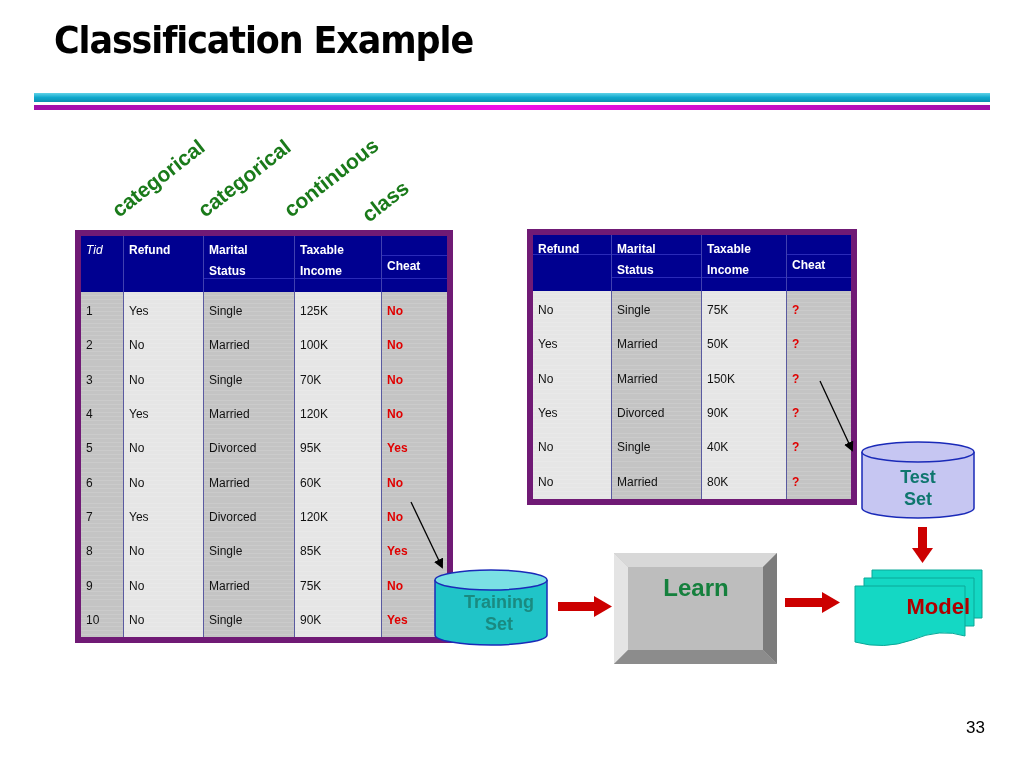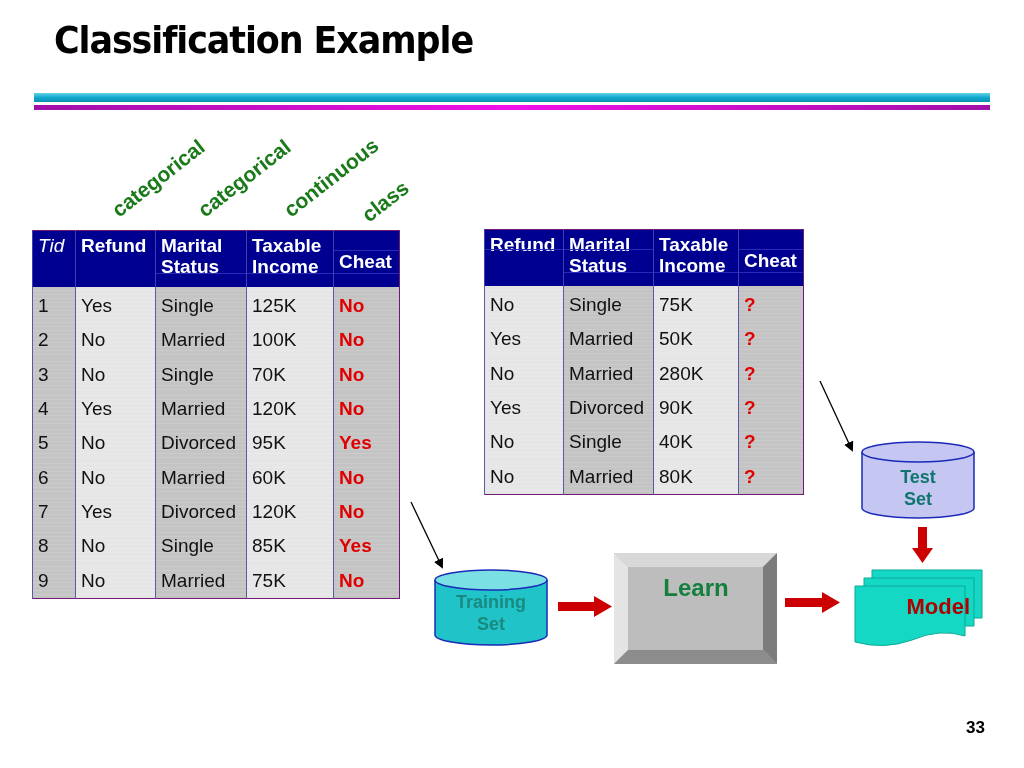--- a/index.html
+++ b/index.html
@@ -20,22 +20,23 @@
   .rule-magenta {
     position: absolute; left: 34px; top: 105px; width: 956px; height: 5px;
     background: linear-gradient(90deg, #a010a8, #f010e8 50%, #a010a8);
   }
   .attr-label {
     position: absolute; color: #1a7a1a; font-weight: bold; font-size: 21px;
     transform-origin: left bottom; transform: rotate(-38deg); white-space: nowrap;
   }
 
   table.data {
-    position: absolute; border-collapse: collapse; font-size: 19px;
-    border: 1px solid #701a75;
+    position: absolute; border-collapse: collapse; font-size: 12px;
+    border: 6px solid #701a75;
+    margin-left: 43px;
   }
   table.data th {
     background: #000090; color: #fff; font-weight: bold; text-align: left;
     vertical-align: top; padding: 4px 5px 0 5px; height: 52px;
     border-left: 1px solid #4040b0; line-height: 21px; position: relative;
   }
   table.data th .hline1, table.data th .hline2 {
     position: absolute; left: 0; right: 0; height: 1px; background: #2a2ab8;
   }
   table.data th .hline1 { top: 19px; }
@@ -61,21 +62,21 @@
   }
   .learn-box-text {
     position: absolute; left: 616px; top: 566px; width: 160px; text-align: center;
     font-weight: bold; font-size: 24px; line-height: 43px; color: #15803d;
   }
   .model-text {
     position: absolute; left: 858px; top: 594px; width: 112px; text-align: right;
     font-weight: bold; font-size: 22px; color: #b00000;
   }
   .page-num {
-    position: absolute; left: 966px; top: 718px; font-size: 17px; color: #000; font-weight: bold;
+    position: absolute; left: 966px; top: 718px; font-size: 17px; color: #000;
   }
 </style>
 </head>
 <body>
 
 <div class="title">Classification Example</div>
 <div class="rule-cyan"></div>
 <div class="rule-magenta"></div>
 
 <div class="attr-label" style="left:122px; top:198px;">categorical</div>
@@ -150,20 +151,27 @@
         <td class="light">85K</td>
         <td class="dark cls">Yes</td>
       </tr>
       <tr>
         <td class="dark">9</td>
         <td class="light">No</td>
         <td class="dark">Married</td>
         <td class="light">75K</td>
         <td class="dark cls">No</td>
       </tr>
+      <tr>
+        <td class="dark">10</td>
+        <td class="light">No</td>
+        <td class="dark">Single</td>
+        <td class="light">90K</td>
+        <td class="dark cls">Yes</td>
+      </tr>
     </tbody>
 </table>
 
 <table class="data" id="test-table">
   <thead>
     <tr>
       <th style="width:68px;"><span class="hline1"></span><span>Refund</span></th>
       <th style="width:79px;"><span class="hline1"></span><span class="hline2"></span><span>Marital</span><br><span>Status</span></th>
       <th style="width:74px;"><span class="hline2"></span><span>Taxable</span><br><span>Income</span></th>
       <th class="cheat" style="width:54px;"><span class="hline1"></span><span class="hline2"></span><span>Cheat</span></th>
@@ -178,21 +186,21 @@
       </tr>
       <tr>
         <td class="light">Yes</td>
         <td class="dark">Married</td>
         <td class="light">50K</td>
         <td class="dark cls">?</td>
       </tr>
       <tr>
         <td class="light">No</td>
         <td class="dark">Married</td>
-        <td class="light">280K</td>
+        <td class="light">150K</td>
         <td class="dark cls">?</td>
       </tr>
       <tr>
         <td class="light">Yes</td>
         <td class="dark">Divorced</td>
         <td class="light">90K</td>
         <td class="dark cls">?</td>
       </tr>
       <tr>
         <td class="light">No</td>
@@ -252,21 +260,21 @@
     <polygon points="912,548 933,548 922.5,563" fill="#cc0000"></polygon>
   </g>
 
   <g>
     <path d="M872,570 L982,570 L982,618 L872,618 Z" fill="#14d8c4" stroke="#0aa898" stroke-width="1"></path>
     <path d="M864,578 L974,578 L974,626 L864,626 Z" fill="#14d8c4" stroke="#0aa898" stroke-width="1"></path>
     <path d="M855,586 L965,586 L965,636 Q940,628 912,640 Q884,650 855,642 Z" fill="#14d8c4" stroke="#0aa898" stroke-width="1"></path>
   </g>
 </svg>
 
-<div class="cyl-text" style="left:437px; top:591px; width:108px; color:#1a8a80;">
+<div class="cyl-text" style="left:437px; top:591px; width:108px; color:#1a8a80;padding-left:8px;">
   <div>Training</div>
   <div>Set</div>
 </div>
 <div class="cyl-text" style="left:864px; top:466px; width:108px; color:#0f766e;">
   <div>Test</div>
   <div>Set</div>
 </div>
 <div class="learn-box-text">
   <div>Learn</div>
 </div>

